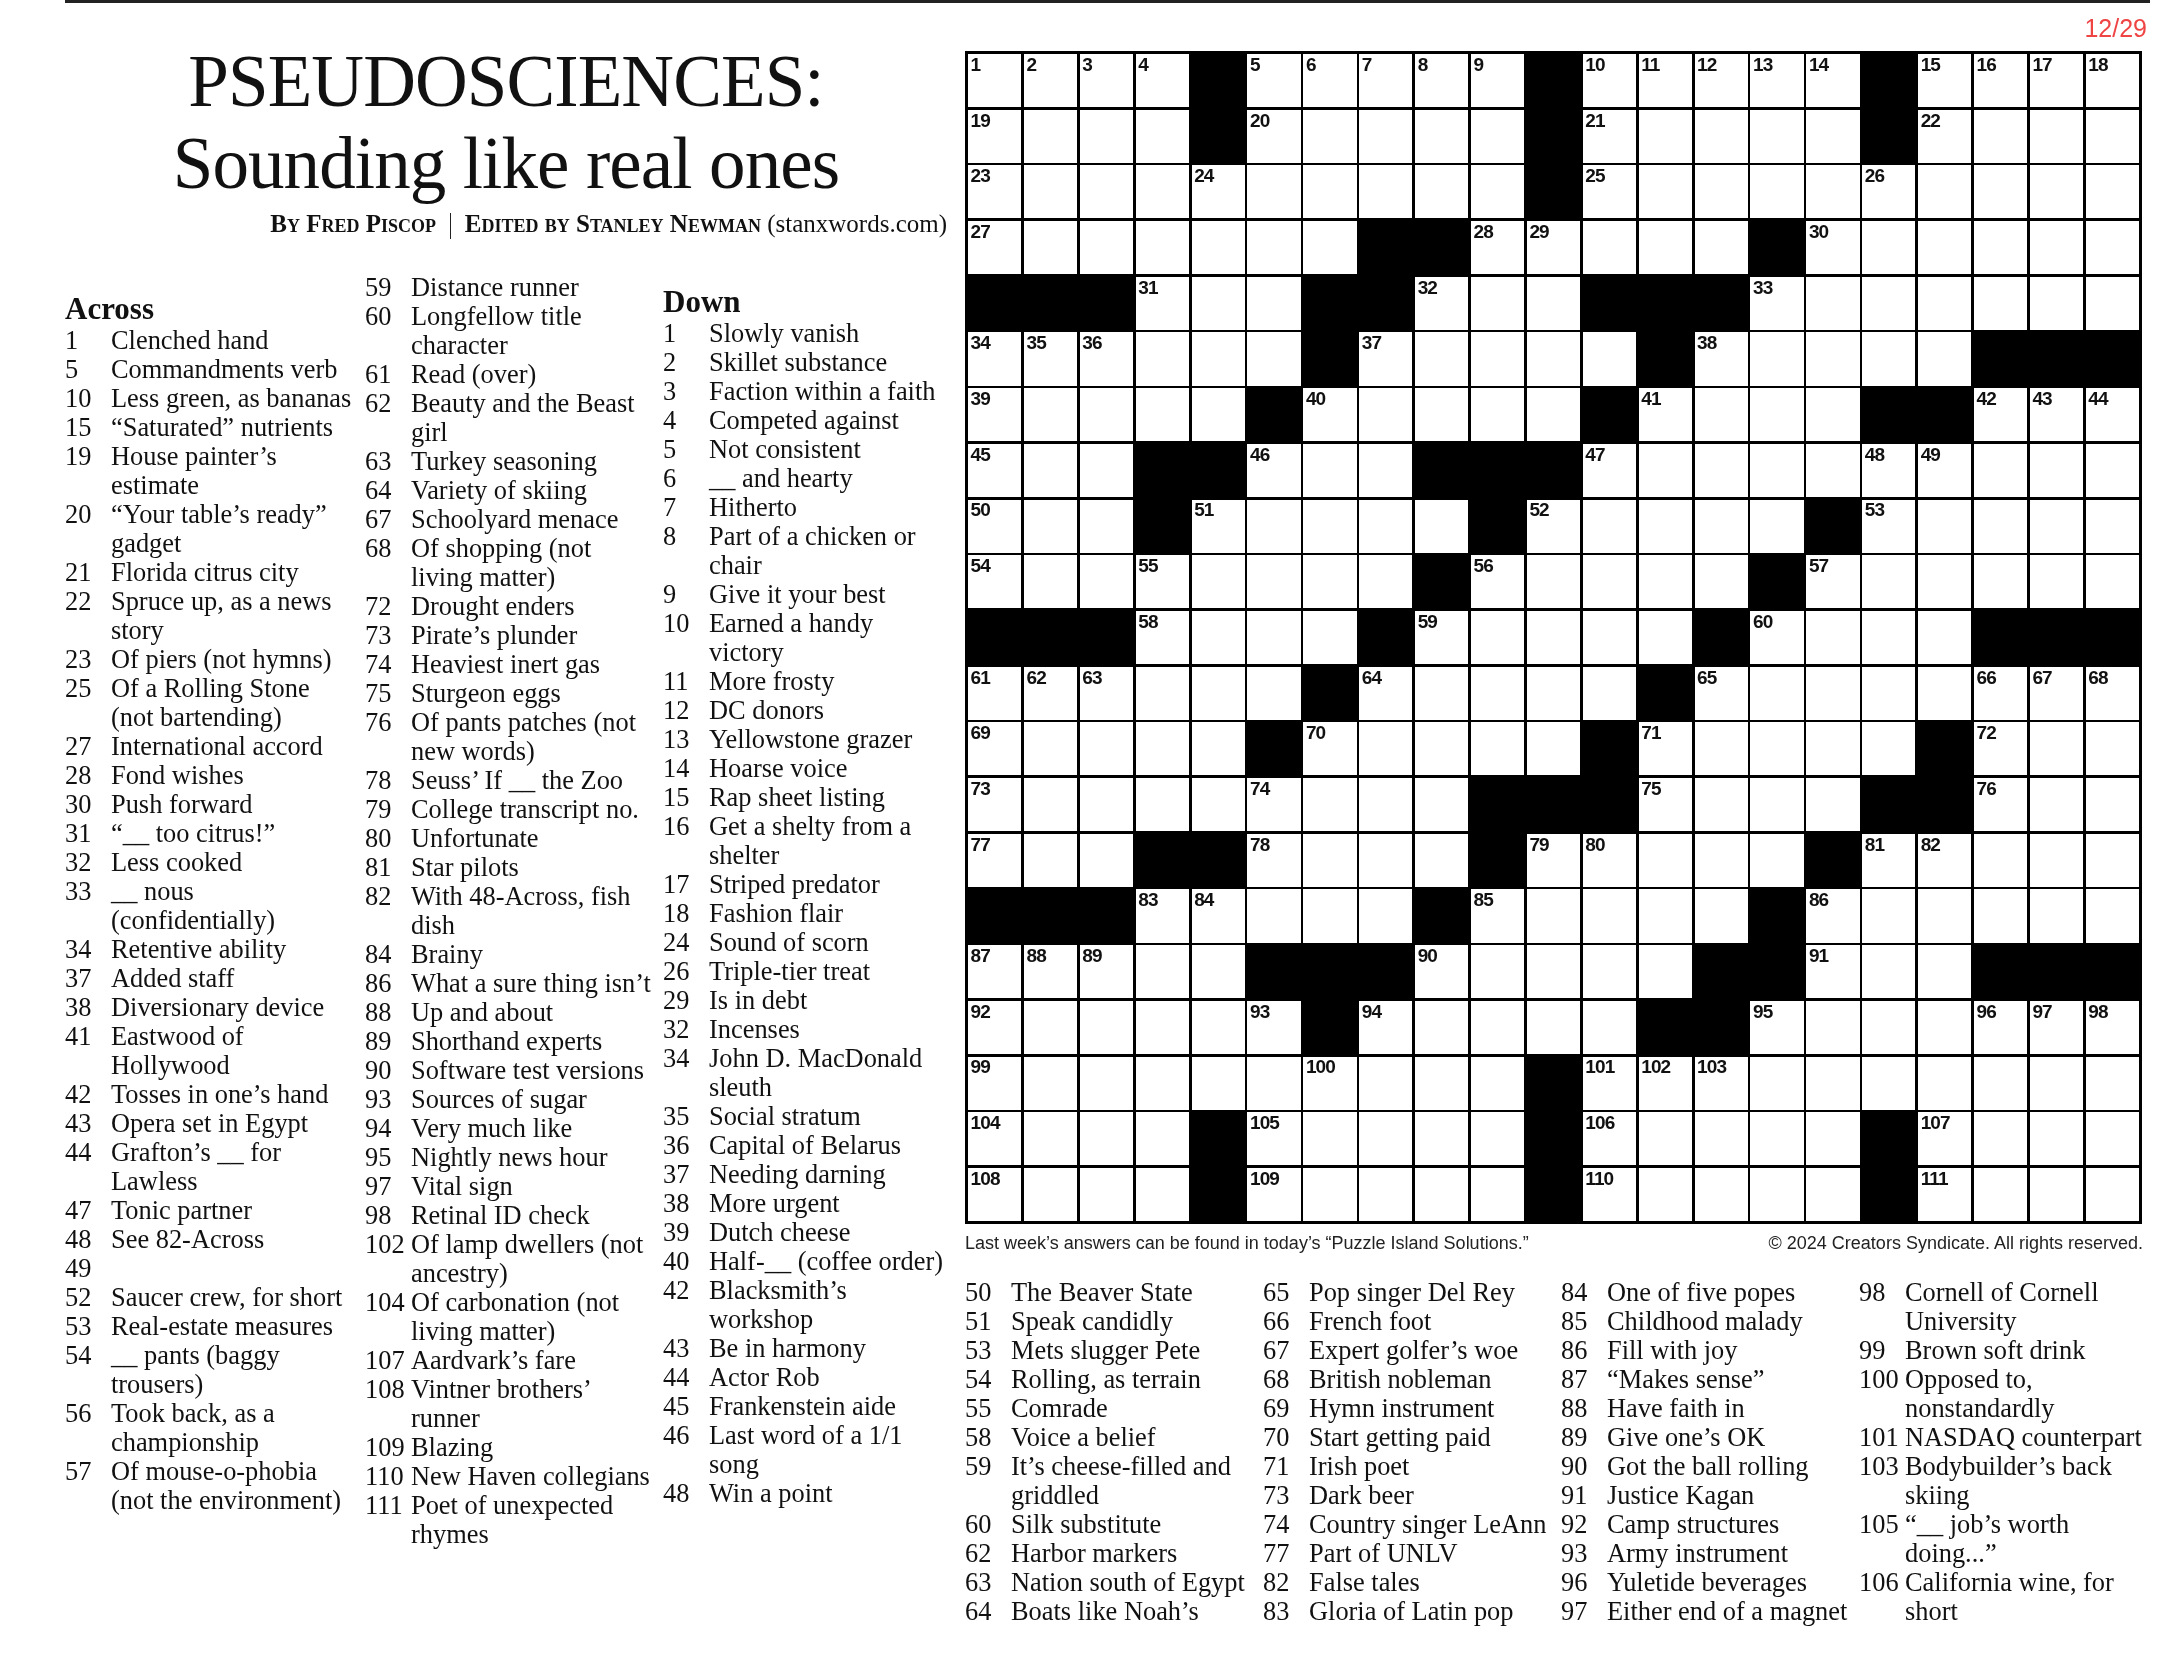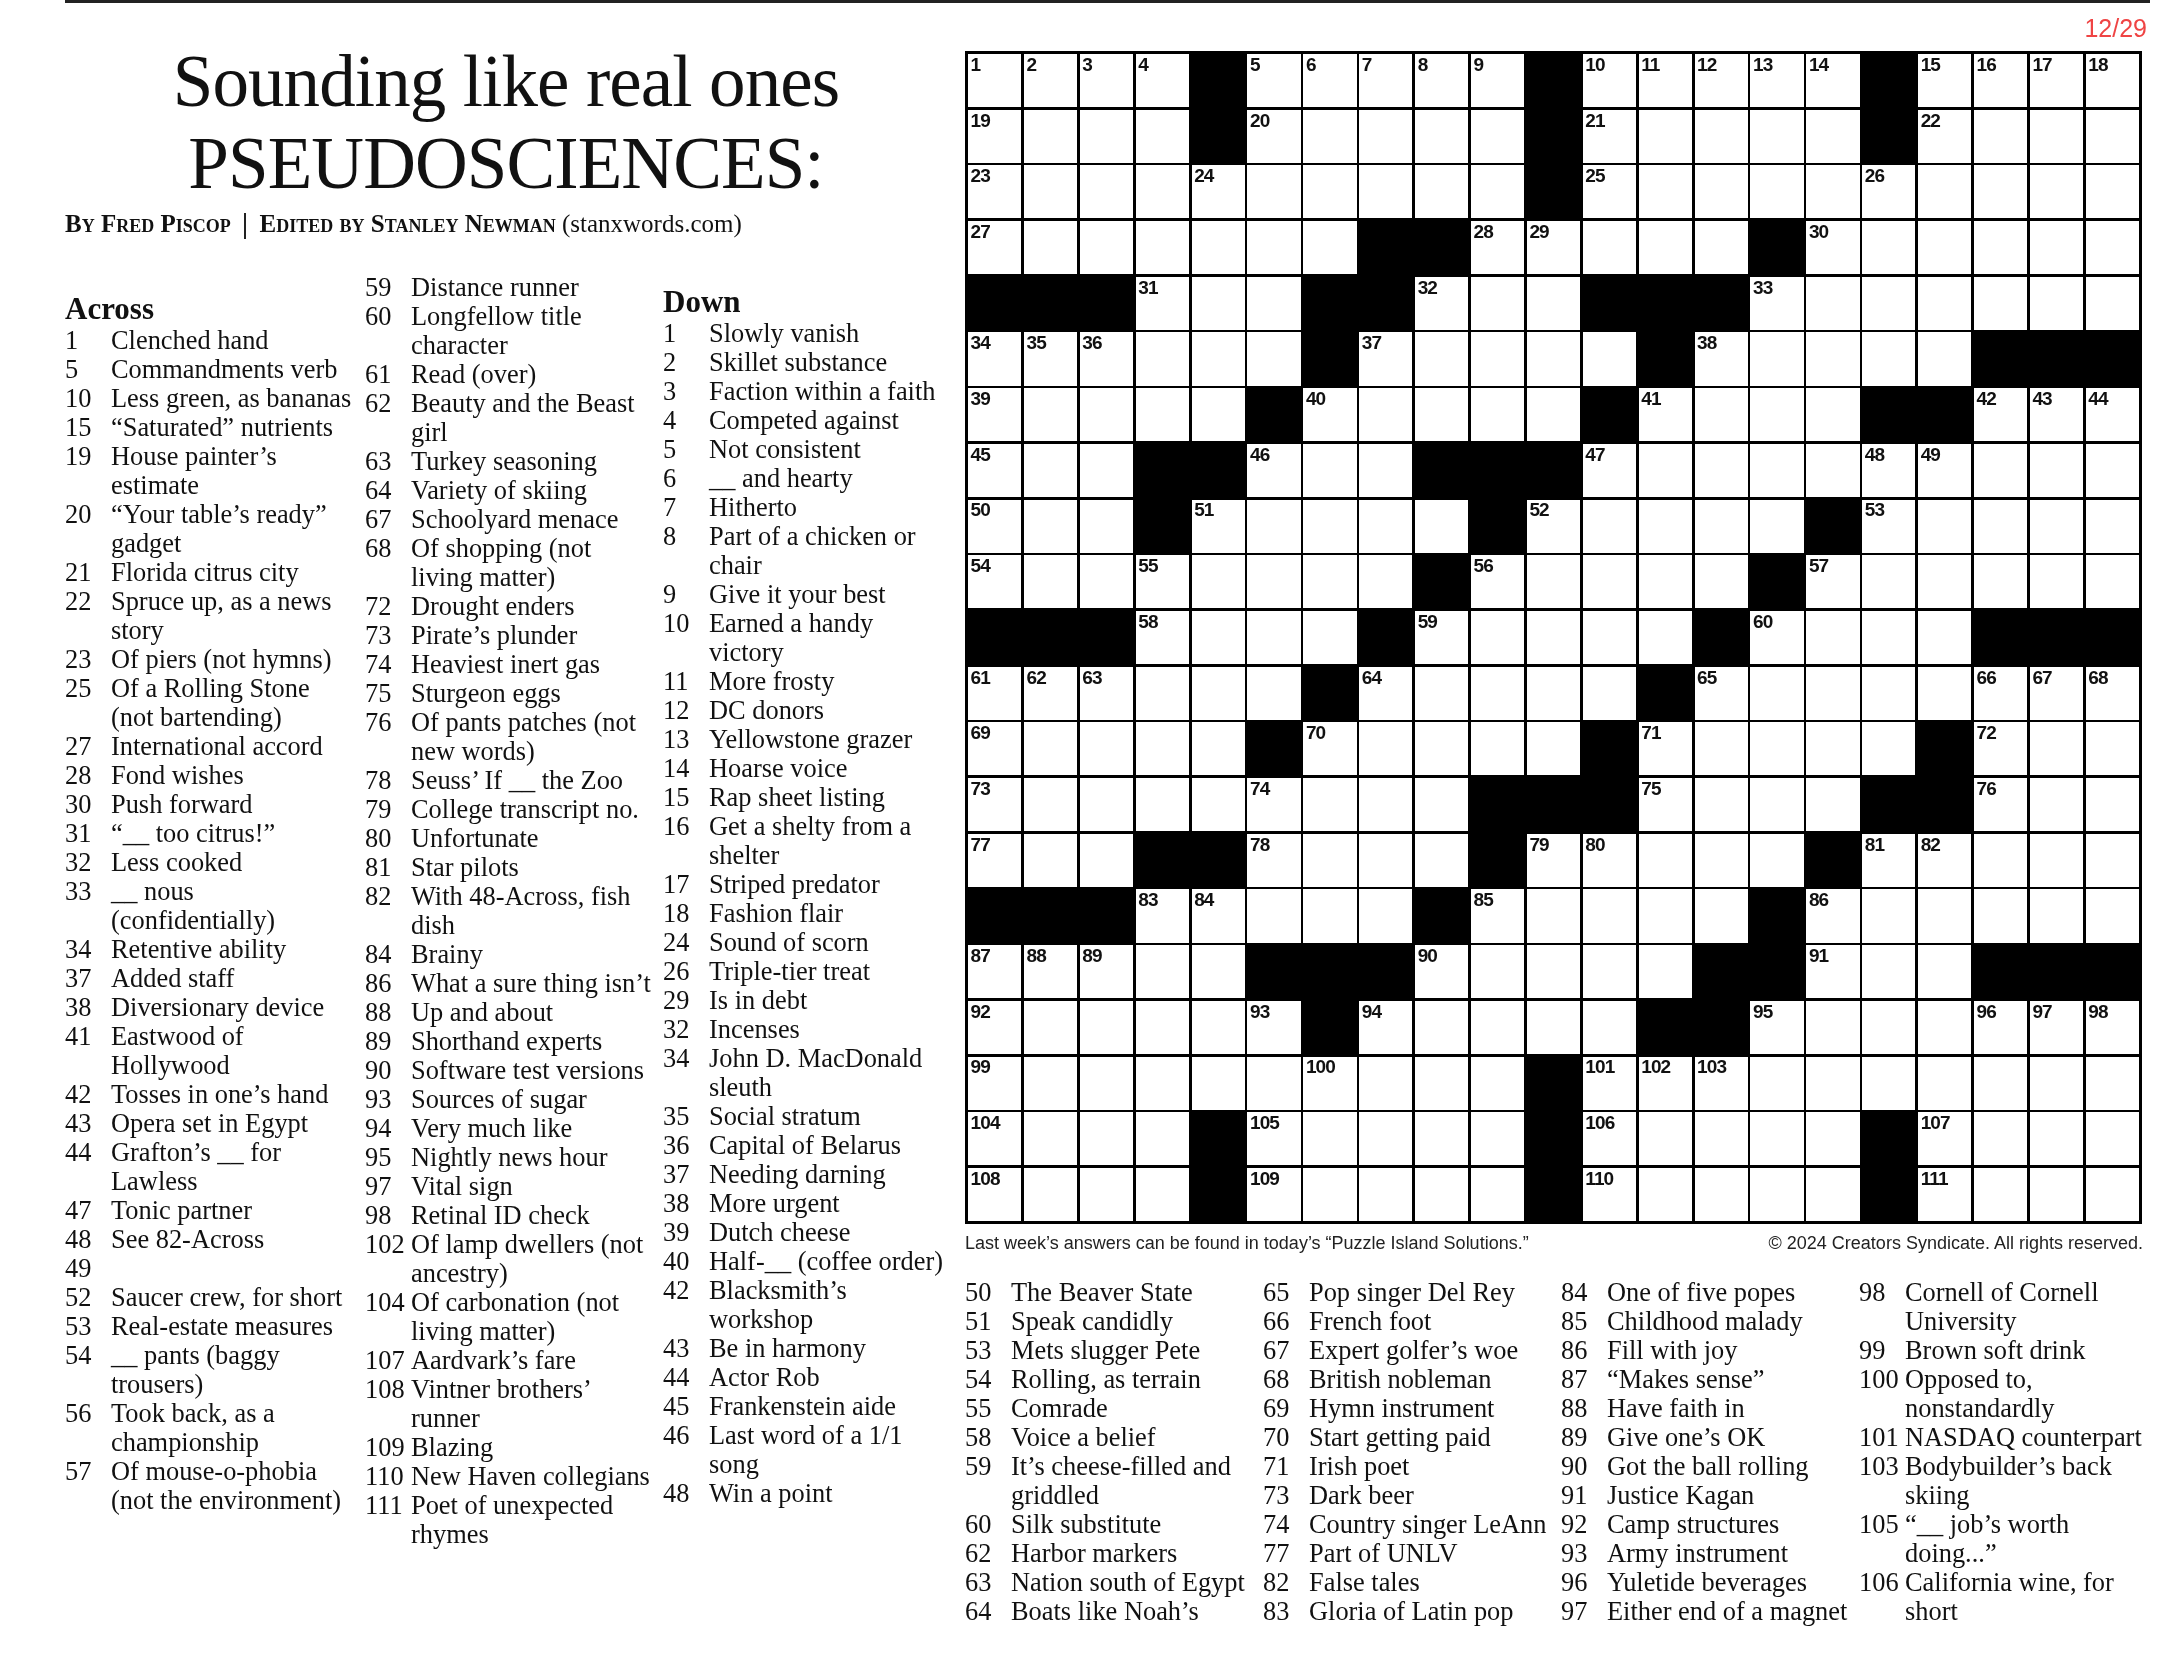--- a/index.html
+++ b/index.html
@@ -1,20 +1,20 @@
 <!DOCTYPE html>
 <html style="font-size:13.6px"><head>
 <meta charset="utf-8">
 <style>
   html,body{margin:0;padding:0;background:#fff;}
   body{width:2181px;height:1672px;position:relative;overflow:hidden;color:#111;font-family:"DejaVu Serif",serif;}
   .topline{position:absolute;left:65px;top:0;width:2085px;height:2.6px;background:#222;}
   .date{position:absolute;right:34px;top:13.6px;font-family:"Liberation Sans",sans-serif;font-size:25px;color:#ef4444;}
   .title{position:absolute;left:65px;top:41px;width:882px;text-align:center;font-family:"Liberation Serif",serif;font-size:73px;line-height:82px;letter-spacing:-0.9px;}
-  .byline{position:absolute;left:65px;top:210px;width:882px;text-align:left;font-family:"Liberation Serif",serif;font-size:25px;}
+  .byline{position:absolute;left:65px;top:210px;width:882px;text-align:right;font-family:"Liberation Serif",serif;font-size:25px;}
   .byline .sc{font-weight:bold;font-variant:small-caps;}
   .byline .sep{display:inline-block;width:1.7px;height:25.6px;background:#222;vertical-align:middle;margin:0 13.6px;}
   .cols{position:absolute;font-family:"Liberation Serif",serif;font-size:26.4px;line-height:29px;}
   .col{position:absolute;}
   .head{font-weight:bold;font-size:31px;line-height:34px;margin-top:18px;}
   .clue{display:flex;}
   .clue .n{width:46px;flex:none;}
   .clue .t{flex:1;}
   .grid{position:absolute;left:965px;top:51px;width:1177px;height:1173px;display:grid;grid-template-columns:repeat(21,1fr);grid-template-rows:repeat(21,1fr);border:3.4px solid #000;box-sizing:border-box;background:#000;gap:2.6px;}
   .cell{background:#fff;position:relative;}
@@ -22,22 +22,22 @@
   .cell .num{position:absolute;left:2.6px;top:0.9px;font-family:"Liberation Sans",sans-serif;font-weight:bold;font-size:19px;line-height:20.4px;letter-spacing:-0.9px;}
   .foot{position:absolute;top:1217px;font-family:"Liberation Sans",sans-serif;font-size:18px;color:#222;margin-top:16px;}
 </style>
 </head>
 <body>
 
 <div class="topline"></div>
 <div class="date">12/29</div>
 
 <div class="title">
+  <div>PSEUDOSCIENCES:</div>
   <div>Sounding like real ones</div>
-  <div>PSEUDOSCIENCES:</div>
 </div>
 <div class="byline">
   <span class="sc">By Fred Piscop</span><span class="sep"></span><span class="sc">Edited by Stanley Newman</span> <span>(stanxwords.com)</span>
 </div>
 
 <div class="cols">
   <div class="col" style="left:65px;top:274px;width:290px;">
     <div class="head">Across</div>
     <div>
         <div class="clue">

